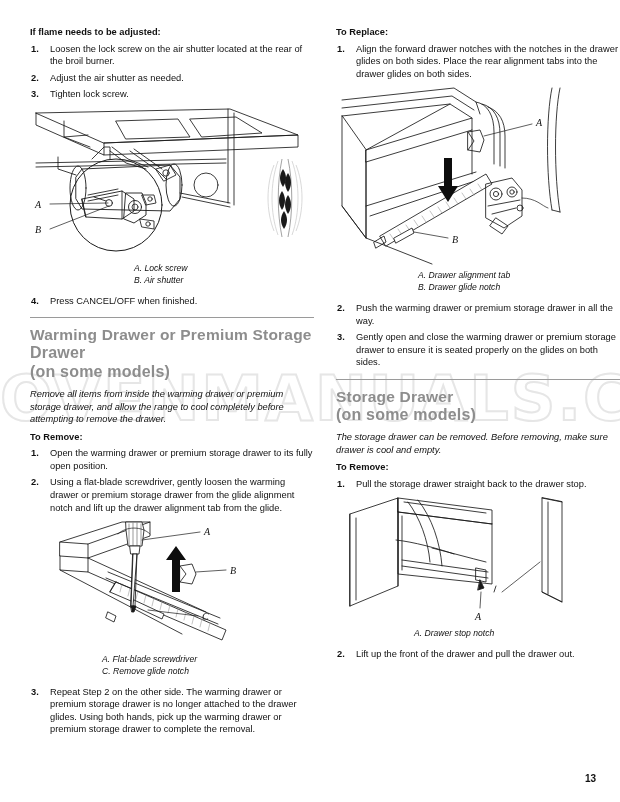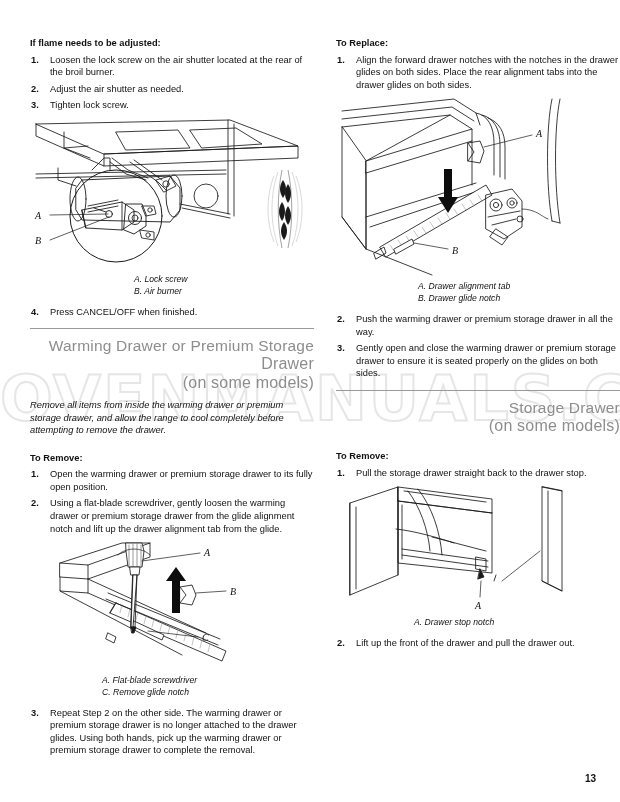--- a/index.html
+++ b/index.html
@@ -51,21 +51,21 @@
     width: 284px;
     box-sizing: border-box;
   }
   .col.left { margin-right: 22px; }
 
   
   .subhead {
     font-size: 9.3px;
     font-weight: 700;
     color: #111;
-    margin: 16px 0 4px 0;
+    margin: 5px 0 4px 0;
     line-height: 1.25;
   }
   .para {
     font-size: 9.3px;
     line-height: 1.35;
     margin: 0 0 6px 0;
     color: #111;
     font-style: italic;
   }
   ol.steps {
@@ -89,25 +89,25 @@
     font-size: 9.3px;
   }
 
   
   .section-rule {
     border: 0;
     border-top: 1px solid #9a9a9a;
     margin: 10px 0 8px 0;
   }
   .section-title {
-    text-align: right;
+    text-align: left;
     color: #8d8d8d;
     font-size: 15.5px;
     line-height: 1.16;
-    font-weight: 400;
+    font-weight: 700;
     margin: 0 0 7px 0;
     letter-spacing: 0.2px;
   }
   .section-title .sub {
     display: block;
     font-size: 16px;
   }
 
   
   .figure {
@@ -247,21 +247,21 @@
             </g>
           </g>
 
           <text class="fig-label" x="5" y="101">A</text>
           <text class="fig-label" x="5" y="126">B</text>
         </svg>
       </div>
 
       <div class="legend c1">
         <div class="key">A. Lock screw</div>
-        <div class="key">B. Air burner</div>
+        <div class="key">B. Air shutter</div>
       </div>
 
       <ol class="steps">
         <li><span class="num">4.</span><span>Press CANCEL/OFF when finished.</span></li>
       </ol>
 
       <hr class="section-rule">
 
       <div class="section-title">
         <span>Warming Drawer or Premium Storage</span>
@@ -452,20 +452,21 @@
         <li><span class="num">3.</span><span>Gently open and close the warming drawer or premium storage drawer to ensure it is seated properly on the glides on both sides.</span></li>
       </ol>
 
       <hr class="section-rule">
 
       <div class="section-title">
         <span>Storage Drawer</span>
         <span class="sub">(on some models)</span>
       </div>
 
+      <div class="para">The storage drawer can be removed. Before removing, make sure drawer is cool and empty.</div>
 
       <div class="subhead">To Remove:</div>
 
       <ol class="steps">
         <li><span class="num">1.</span><span>Pull the storage drawer straight back to the drawer stop.</span></li>
       </ol>
 
       <div class="figure">
         <svg width="284" height="128" viewBox="0 0 284 128">
           <g fill="none" stroke="#1a1a1a" stroke-width="0.85" stroke-linejoin="round" stroke-linecap="round">

